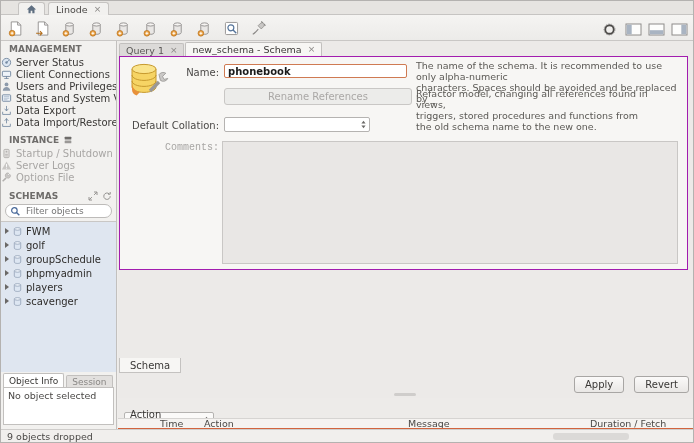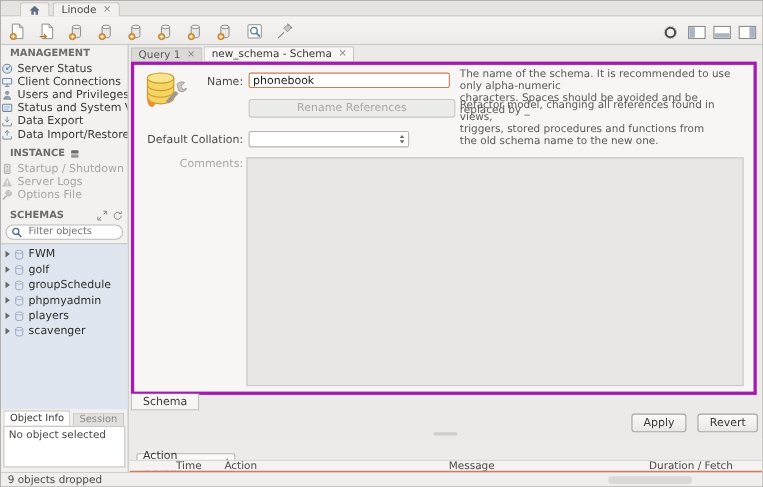--- a/index.html
+++ b/index.html
@@ -55,26 +55,26 @@
   .oi-tab.act{background:#fff;color:#3a3836;height:14px;}
   .oi-panel{background:#fff;border:1px solid #c2c0be;margin:0 2px 4px;height:38px;padding:2px 4px;
             font-size:9.5px;color:#4a4846;flex:none;}
 
   
   .main{position:absolute;left:117px;top:40px;right:0;bottom:13px;background:#eceae8;}
   .etabs{position:absolute;left:1px;top:1px;height:14px;display:flex;gap:1px;align-items:flex-end;}
   .etab{height:13px;padding:0 6px;background:#dcdad8;border:1px solid #c2c0be;border-bottom:none;
         border-radius:2px 2px 0 0;display:flex;align-items:center;gap:6px;color:#5a5856;font-size:9.5px;}
   .etab.act{background:#f7f6f4;height:14px;color:#3a3836;}
-  .epanel{position:absolute;left:1px;top:15px;right:5px;height:303px;background:#f7f6f4;border:3px solid #a21caf;}
+  .epanel{position:absolute;left:1px;top:15px;right:5px;height:214px;background:#f7f6f4;border:1px solid #a21caf;}
   .sicon{position:absolute;left:6px;top:4px;}
   .sicon svg{width:44px;height:40px;}
   .flabel{position:absolute;left:0;width:99px;text-align:right;color:#4a4846;}
   #name-input{position:absolute;left:104px;top:7px;width:183px;height:14px;border:1px solid #cf7a52;
-              border-radius:2px;padding:0 3px;font-family:inherit;font-size:10px;color:#1a1a1a;background:#fff;outline:none;}
+              border-radius:2px;padding:0 3px;font-family:inherit;font-size:10px;color:#1a1a1a;background:#fff;outline:none;font-weight:bold;}
   #rename-btn{position:absolute;left:104px;top:31px;width:188px;height:17px;background:#ececea;
               border:1px solid #c9c7c5;border-radius:3px;color:#aaa8a6;font-family:inherit;font-size:10px;}
   #coll-combo{position:absolute;left:104px;top:60px;width:146px;height:15px;background:#fff;
               border:1px solid #b5b3b1;border-radius:2px;display:flex;align-items:center;padding:0 2px 0 4px;}
   #coll-combo .val{flex:1;color:#3a3836;}
   .spin svg{width:7px;height:11px;display:block;}
   #comments-box{position:absolute;left:102px;top:84px;right:9px;bottom:5px;background:#e9e7e5;
                 border:1px solid #c9c7c5;resize:none;outline:none;font-family:inherit;}
   .help{position:absolute;left:296px;right:8px;color:#5b5955;line-height:11px;white-space:pre-line;font-size:9.5px;}
 
@@ -488,21 +488,21 @@
       <div id="coll-combo">
         <span class="val"></span>
         <span class="spin ic">
             <svg viewBox="0 0 8 12">
               <path d="M4 1.6 6.4 4.8H1.6z" fill="#6a6866"></path>
               <path d="M4 10.4 1.6 7.2h4.8z" fill="#6a6866"></path>
             </svg>
           </span>
       </div>
 
-      <div class="flabel" style="top:85px;color:#a8a6a4;">Comments:</div>
+      <div class="flabel" style="top:85px;color:#a8a6a4;font-family:Liberation Mono, monospace;">Comments:</div>
       <textarea id="comments-box" style=""></textarea>
     </div>
 
     <div class="schema-btab">
       <span>Schema</span>
     </div>
 
     <div class="btns">
       <button class="btn">Apply</button>
       <button class="btn">Revert</button>

